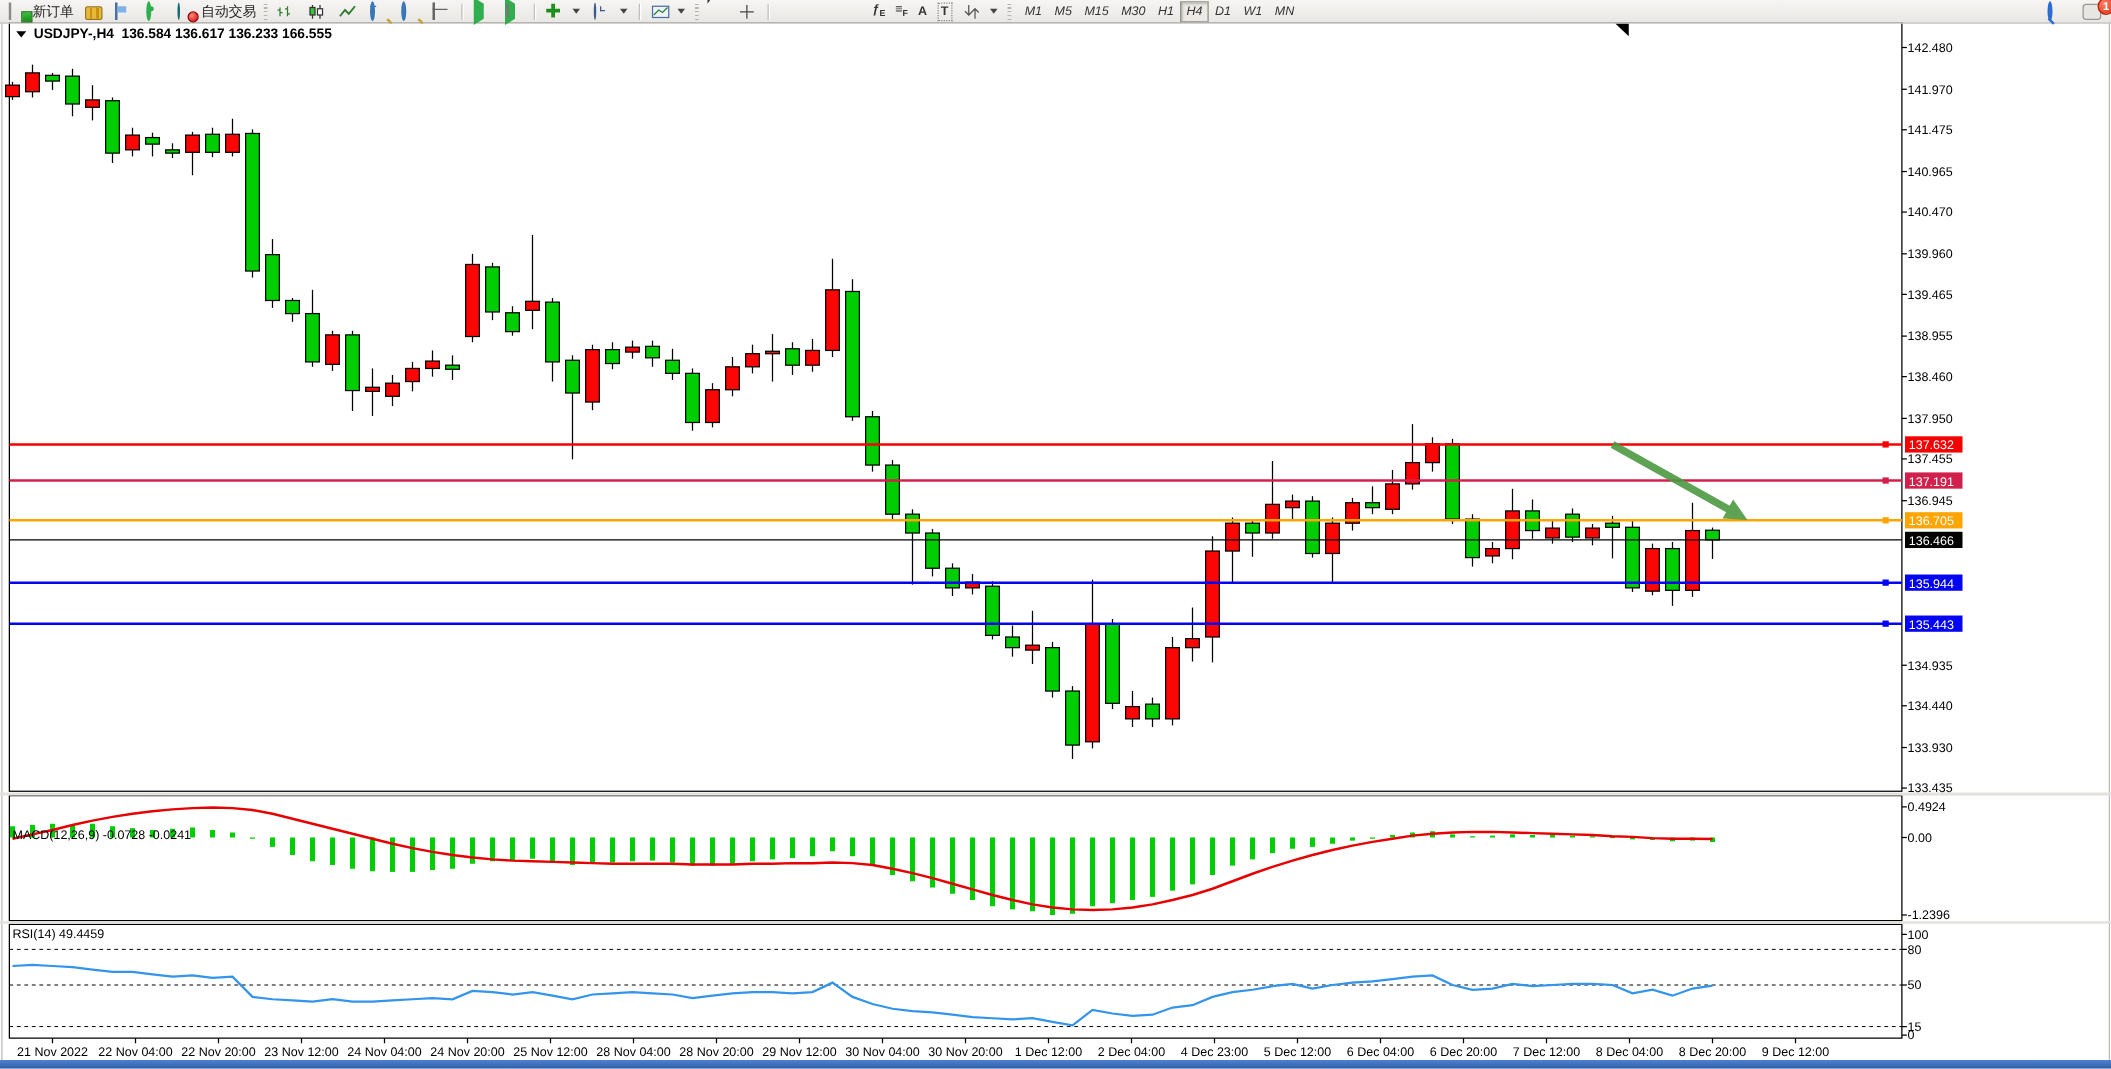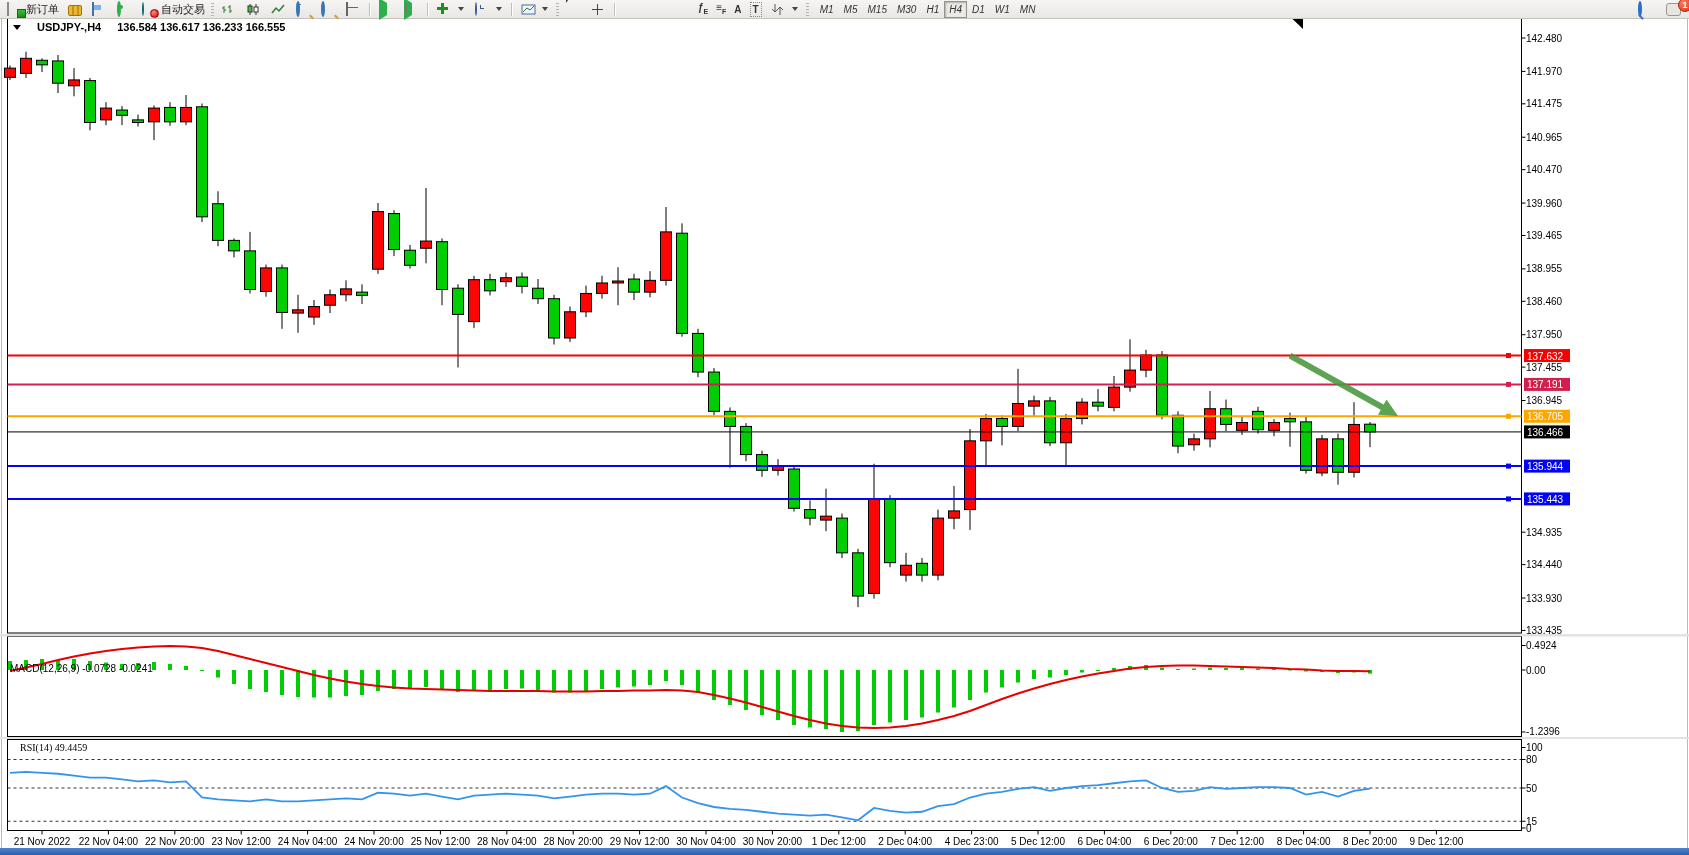--- a/index.html
+++ b/index.html
@@ -53,24 +53,24 @@
   .tf{padding:0 4px;height:15px;line-height:15px;font-size:10px;color:#333;border:1px solid transparent;cursor:default;font-style:italic;}
   .tf.active{background:#eceae5;border:1px solid #979288;box-shadow:inset 1px 1px 2px rgba(0,0,0,.25);}
   #tb-right{margin-left:auto;display:flex;align-items:center;margin-right:4px;gap:4px;}
   .ic-mag{border:2px solid #2b6cd4;border-radius:50%;width:7px;height:7px;position:relative;}
   .ic-mag::after{content:"";position:absolute;width:6px;height:2px;background:#2b6cd4;right:-4px;bottom:-3px;transform:rotate(45deg);}
   .bubble{width:13px;height:11px;background:#e8e6e2;border:1px solid #9a9792;border-radius:3px;position:relative;}
   .badge{position:absolute;right:-7px;top:-4px;min-width:12px;height:12px;border-radius:50%;
      background:radial-gradient(circle at 35% 30%,#ff7d66,#e03010);color:#fff;font-size:9px;font-weight:bold;
      text-align:center;line-height:12px;border:1px solid #b32000;}
   
-  #chart-title{position:absolute;left:13px;top:21px;font-size:11px;font-weight:bold;color:#000;z-index:3;display:flex;align-items:center;gap:16px;}
+  #chart-title{position:absolute;left:13px;top:21px;font-size:11px;font-weight:bold;color:#000;z-index:3;display:flex;align-items:center;gap:6px;}
   .collapse{width:0;height:0;border-left:4px solid transparent;border-right:4px solid transparent;border-top:5px solid #000;display:inline-block;}
   #macd-label{position:absolute;left:10px;top:663px;font-size:10px;color:#000;z-index:3;}
-  #rsi-label{position:absolute;left:20px;top:742px;font-size:10px;color:#000;z-index:3;font-family:Liberation Serif, serif;}
+  #rsi-label{position:absolute;left:10px;top:742px;font-size:10px;color:#000;z-index:3;}
   #bottom-strip{position:absolute;left:0;top:848px;width:1689px;height:7px;background:linear-gradient(#4d82d0,#305ea8);z-index:4;}
   #chart-svg{position:absolute;left:0;top:0;z-index:1;}
 </style>
 </head>
 <body>
 
 <div id="toolbar">
   <span class="tbtn">
     <span class="ic"><span class="ic-doc"></span></span>
     <span>新订单</span>

